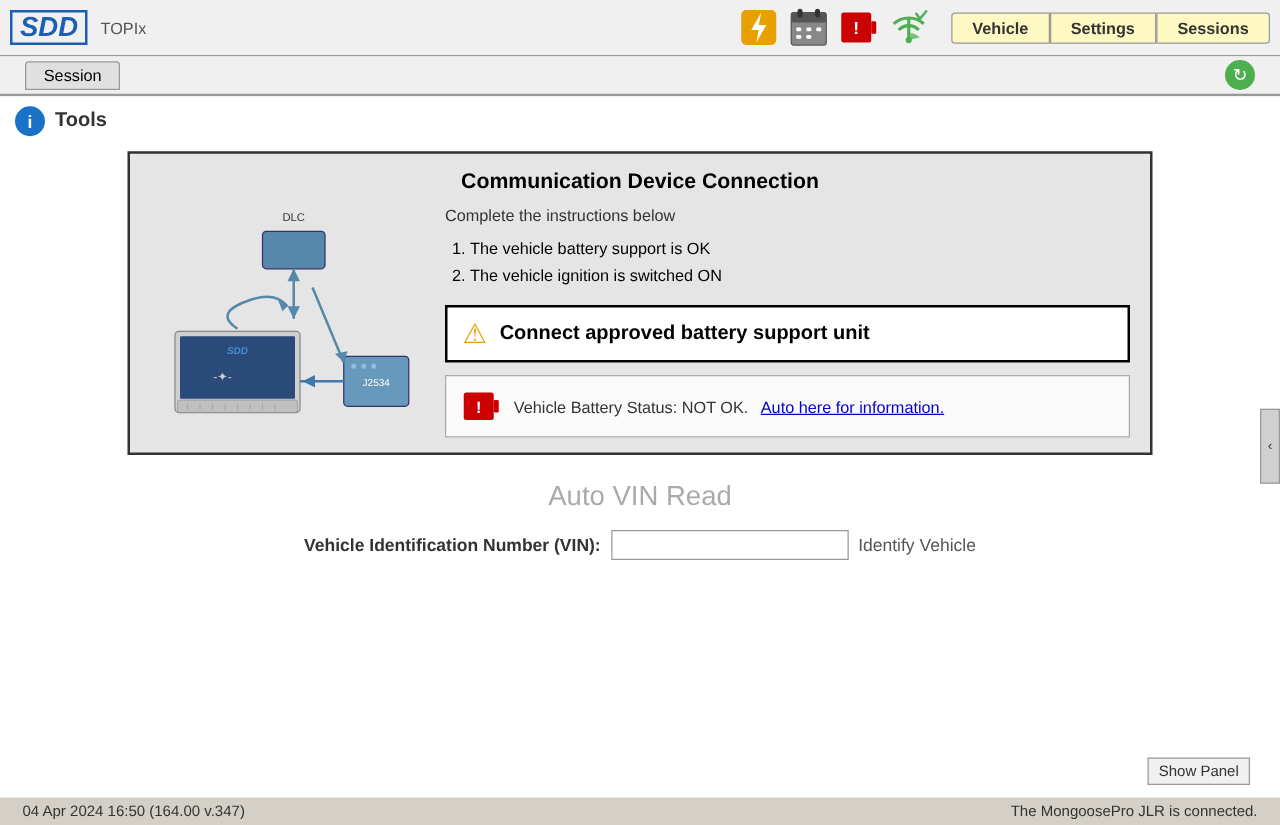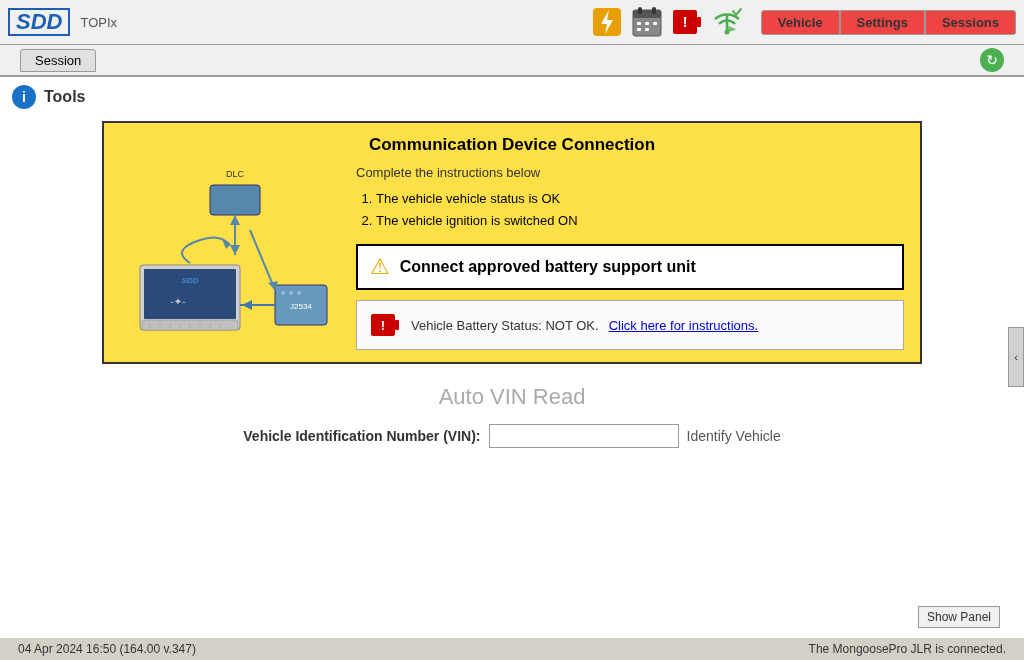--- a/index.html
+++ b/index.html
@@ -47,21 +47,21 @@
       font-size: 22px;
       cursor: pointer;
     }
     #nav-tabs {
       display: flex;
       gap: 0;
       margin-left: 8px;
     }
     .nav-tab {
       border: 1px solid #999;
-      background: #ef4444;
+      background: #fef9c3;
       padding: 4px 16px;
       cursor: pointer;
       font-size: 13px;
       font-weight: bold;
       color: #333;
     }
     .nav-tab:first-child { border-radius: 3px 0 0 3px; }
     .nav-tab:last-child { border-radius: 0 3px 3px 0; }
 
     
@@ -128,21 +128,21 @@
       font-weight: bold;
       color: #333;
     }
 
     
     #device-connection-box {
       border: 2px solid #333;
       margin: 0 auto 20px auto;
       max-width: 820px;
       padding: 12px 16px;
-      background: #fde047;
+      background: #e5e5e5;
     }
     #device-connection-title {
       font-size: 17px;
       font-weight: bold;
       text-align: center;
       margin-bottom: 10px;
     }
     #device-connection-body {
       display: flex;
       gap: 16px;
@@ -413,40 +413,40 @@
           <polygon points="122,140 132,135 132,145" fill="#4477aa"></polygon>
 
           <path d="M 70 98 Q 50 85 80 75 Q 100 68 110 80" fill="none" stroke="#5588aa" stroke-width="2"></path>
           <polygon points="110,80 102,74 106,84" fill="#5588aa"></polygon>
         </svg>
       </div>
 
       <div id="device-instructions">
         <div id="complete-text">Complete the instructions below</div>
         <ol id="instructions-list">
-          <li>The vehicle vehicle status is OK</li>
+          <li>The vehicle battery support is OK</li>
           <li>The vehicle ignition is switched ON</li>
         </ol>
 
         <div id="battery-warning">
           <span class="warning-triangle">⚠</span>
           <span id="battery-warning-text">Connect approved battery support unit</span>
         </div>
 
         <div id="battery-status-box">
 
           <div style="width:32px;height:32px;position:relative;">
             <svg width="32" height="32" viewBox="0 0 32 32">
               <rect x="2" y="5" width="24" height="22" rx="2" fill="#cc0000"></rect>
               <rect x="26" y="11" width="4" height="10" rx="1" fill="#cc0000"></rect>
               <text x="14" y="21" text-anchor="middle" font-size="13" font-weight="bold" fill="white">!</text>
             </svg>
           </div>
           <span id="battery-status-text">Vehicle Battery Status:  NOT OK.</span>
-          <a id="battery-status-link" href="#">Click here for instructions.</a>
+          <a id="battery-status-link" href="#">Auto here for information.</a>
         </div>
       </div>
     </div>
   </div>
 
   <div id="auto-vin-section">
     <div id="auto-vin-title">Auto VIN Read</div>
     <div id="vin-row">
       <label id="vin-label">Vehicle Identification Number (VIN):</label>
       <input type="text" id="vin-input" style="">

